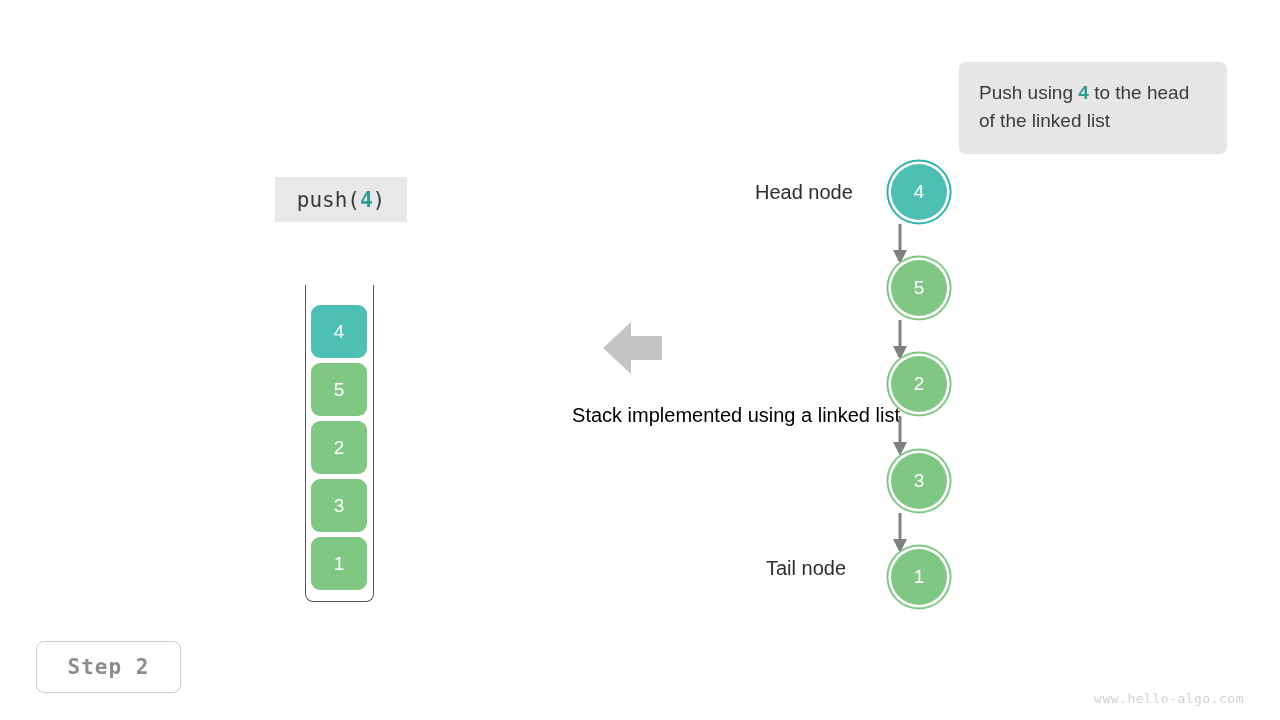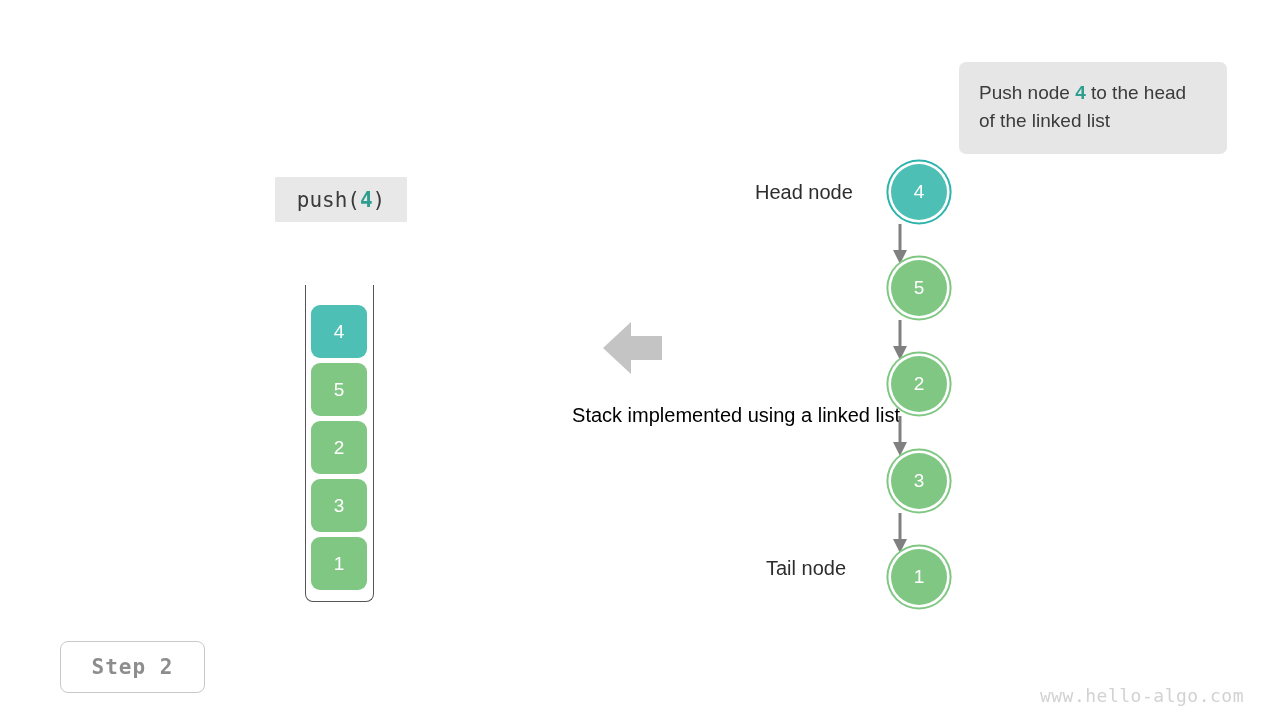--- a/index.html
+++ b/index.html
@@ -172,41 +172,40 @@
     border: 1.4px solid #c9c9c9;
     border-radius: 8px;
     display: flex;
     align-items: center;
     justify-content: center;
     font-family: "DejaVu Sans Mono", "Liberation Mono", monospace;
     font-size: 21px;
     font-weight: bold;
     color: #8d8d8d;
     letter-spacing: 1px;
-    margin-left: 24px;
   }
 
   
   .watermark {
     position: absolute;
     right: 36px;
     bottom: 14px;
     font-family: "DejaVu Sans Mono", "Liberation Mono", monospace;
-    font-size: 18px;
+    font-size: 13px;
     color: #d2d2d2;
     letter-spacing: 0.5px;
   }
 </style>
 </head>
 <body>
 
 <div id="canvas">
 
   <div class="callout">
-    <span>Push node </span><span class="hl">4</span><span> to the head of the linked list</span>
+    <span>Push using </span><span class="hl">4</span><span> to the head of the linked list</span>
   </div>
 
   <div class="op-label">
     <span>push(</span>
       <span class="hl">4</span>
       <span>)</span>
   </div>
 
   <div class="stack-wrap">
     <div class="stack-frame"></div>

